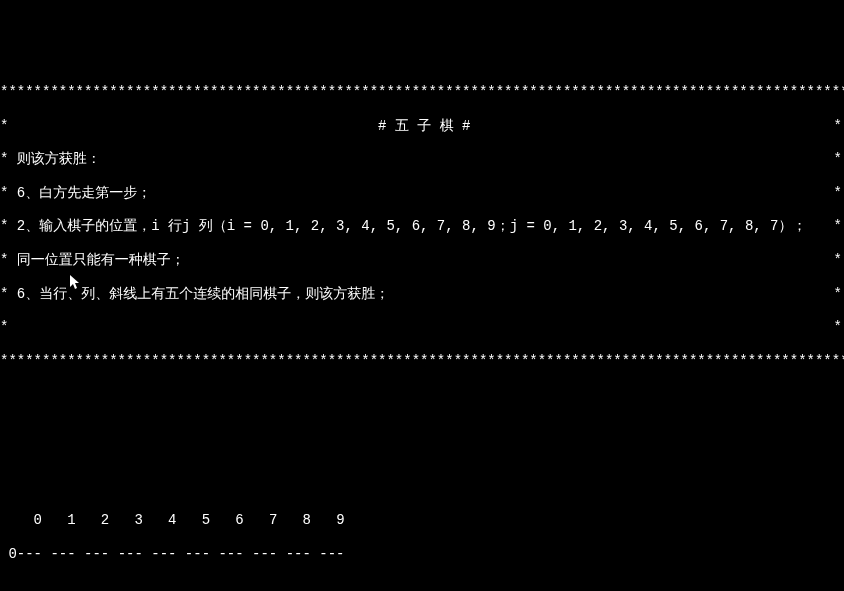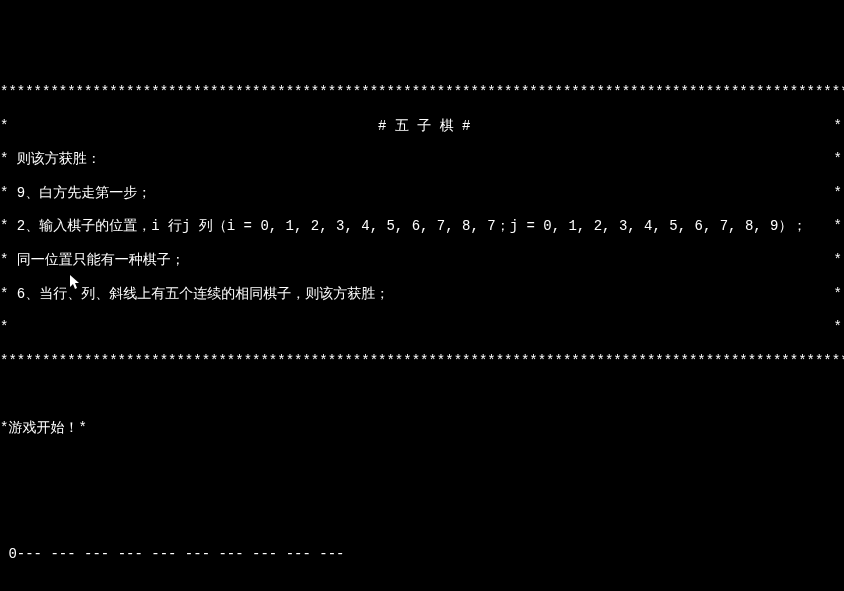--- a/index.html
+++ b/index.html
@@ -44,31 +44,31 @@
   </style>
 </head>
 <body>
 
 
 
 <div class="terminal">
 <div class="star-line">**************************************************************************************************************</div>
 <div class="rule-line"><span>*</span>                                            <span># 五 子 棋 #</span><span class="star-right">*</span></div>
 <div class="rule-line"><span>*</span><span> 则该方获胜：</span><span class="star-right">*</span></div>
-<div class="rule-line"><span>*</span><span> 9、白方先走第一步；</span><span class="star-right">*</span></div>
-<div class="rule-line"><span>*</span><span> 2、输入棋子的位置，i 行j 列（i = 0, 1, 2, 3, 4, 5, 6, 7, 8, 7；j = 0, 1, 2, 3, 4, 5, 6, 7, 8, 9）；</span><span class="star-right">*</span></div>
+<div class="rule-line"><span>*</span><span> 6、白方先走第一步；</span><span class="star-right">*</span></div>
+<div class="rule-line"><span>*</span><span> 2、输入棋子的位置，i 行j 列（i = 0, 1, 2, 3, 4, 5, 6, 7, 8, 9；j = 0, 1, 2, 3, 4, 5, 6, 7, 8, 7）；</span><span class="star-right">*</span></div>
 <div class="rule-line"><span>*</span><span> 同一位置只能有一种棋子；</span><span class="star-right">*</span></div>
 <div class="rule-line"><span>*</span><span> 6、当行、列、斜线上有五个连续的相同棋子，则该方获胜；</span><span class="star-right">*</span></div>
 <div class="rule-line"><span>*</span><span class="star-right">*</span></div>
 <div class="star-line">**************************************************************************************************************</div>
 <div> </div>
-<div>*游戏开始！*</div>
 <div> </div>
 <div> </div>
 <div class="board-section">
+<div>    <span>0</span>   <span>1</span>   <span>2</span>   <span>3</span>   <span>4</span>   <span>5</span>   <span>6</span>   <span>7</span>   <span>8</span>   <span>9</span></div>
 <div> <span>0</span><span>--- --- --- --- --- --- --- --- --- ---</span></div>
 
 
 
 
 
 
 
 
 

